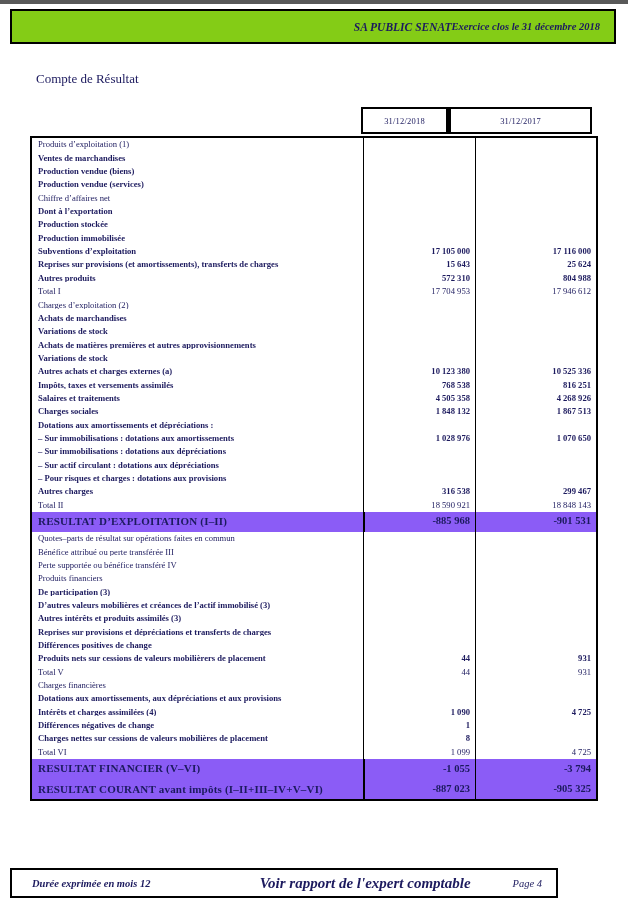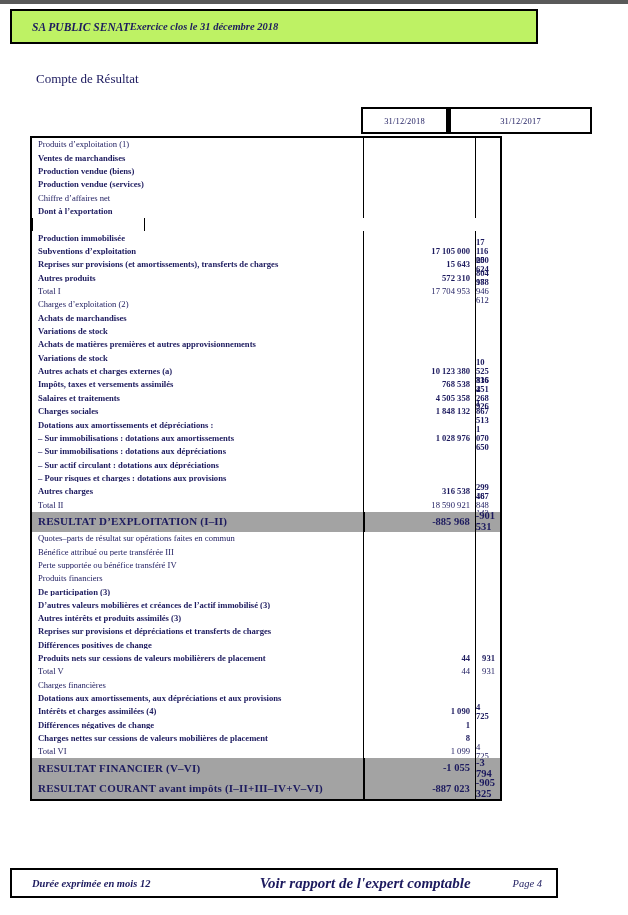--- a/index.html
+++ b/index.html
@@ -5,54 +5,54 @@
   * { margin:0; padding:0; box-sizing:border-box; }
   html,body { background:#ffffff; }
   .page {
     position:relative; width:628px; height:915px; background:#ffffff;
     font-family:"Liberation Serif","DejaVu Serif",serif;
     color:#1c1a5e; overflow:hidden;
   }
   .top-band { position:absolute; left:0; top:0; width:628px; height:4px; background:#595959; }
 
   .header-box {
-    position:absolute; left:10px; top:9px; width:528px; height:35px;
-    border:2px solid #000; display:flex; align-items:center; justify-content:flex-start;
-    padding:0 14px 0 20px; background:#bef264;
+    position:absolute; left:10px; top:9px; width:606px; height:35px;
+    border:2px solid #000; display:flex; align-items:center; justify-content:flex-end;
+    padding:0 14px 0 20px; background:#84cc16;
   }
   .company { font-weight:bold; font-style:italic; font-size:11.5px; }
   .exercise { font-weight:bold; font-style:italic; font-size:10.5px; }
 
   .doc-title { position:absolute; left:36px; top:71px; font-size:13px; }
 
   .col-header {
     position:absolute; left:361px; top:107px; width:231px; height:27px;
     border:2px solid #000; display:flex; background:#fff;
   }
   .col-header .cell {
     display:flex; align-items:center; justify-content:center;
     font-size:8.5px; letter-spacing:.2px;
   }
   .col-header .cell.c1 { width:88px; border-right:5px solid #000000; }
   .col-header .cell.c2 { flex:1; }
 
   .table-body {
-    position:absolute; left:30px; top:136px; width:472px; height:665px;
+    position:absolute; left:30px; top:136px; width:568px; height:665px;
     border:2px solid #000; background:#fff; overflow:hidden;
     display:flex; flex-direction:column;
   }
   .row { display:flex; height:13.4px; align-items:center; }
   .row .lbl { width:331px; padding-left:6px; font-size:8.6px; line-height:1;
     white-space:nowrap; overflow:hidden; }
   .row .val { width:112px; border-left:1px solid #000; align-self:stretch;
     display:flex; align-items:center; justify-content:flex-end;
     padding-right:5px; font-size:8.6px; line-height:1; }
   .row .val.v2 { flex:1; }
   .row.bold .lbl, .row.bold .val { font-weight:bold; }
-  .row.result { height:20.3px; background:#a3a3a3; }
+  .row.result { height:20.3px; background:#8b5cf6; }
   .row.result .lbl { font-size:11px; font-weight:bold; letter-spacing:.2px; }
   .row.result .val { font-size:10.5px; font-weight:bold; border-left-width:2px; }
   .row.result .val.v2 { border-left-width:1px; }
 
   .footer-box {
     position:absolute; left:10px; top:868px; width:548px; height:30px;
     border:2px solid #000; display:flex; align-items:center; justify-content:space-between;
     padding:0 14px 0 20px; background:#fff;
   }
   .footer-left { font-weight:bold; font-style:italic; font-size:10.5px; }
@@ -103,20 +103,21 @@
         <div class="lbl">Chiffre d’affaires net</div>
         <div class="val"></div>
         <div class="val v2"></div>
       </div>
       <div class="row bold">
         <div class="lbl">Dont à l’exportation</div>
         <div class="val"></div>
         <div class="val v2"></div>
       </div>
       <div class="row bold">
+        <div class="lbl">Production stockée</div>
         <div class="val"></div>
         <div class="val v2"></div>
       </div>
       <div class="row bold">
         <div class="lbl">Production immobilisée</div>
         <div class="val"></div>
         <div class="val v2"></div>
       </div>
       <div class="row bold">
         <div class="lbl">Subventions d’exploitation</div>

